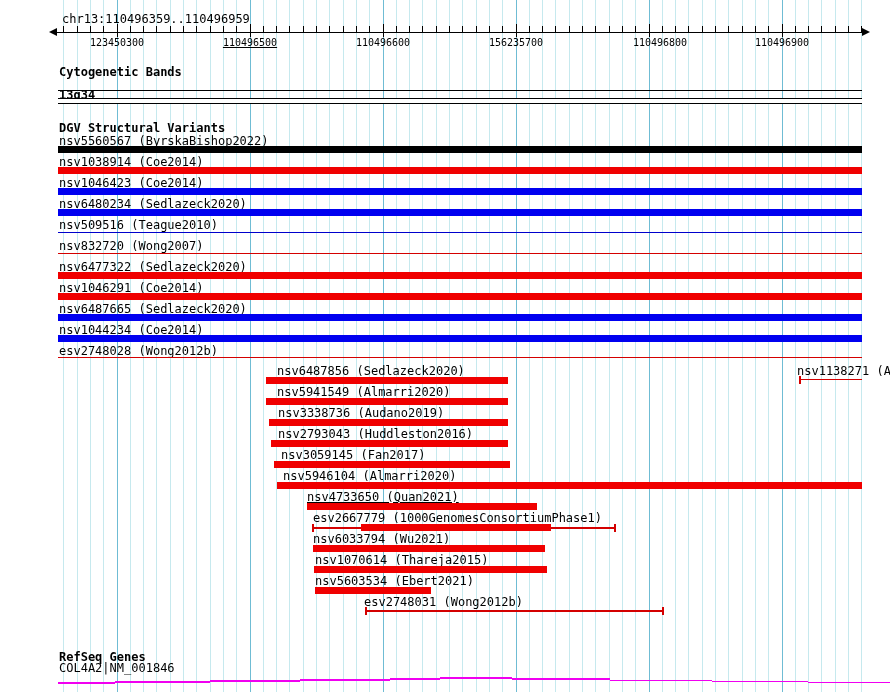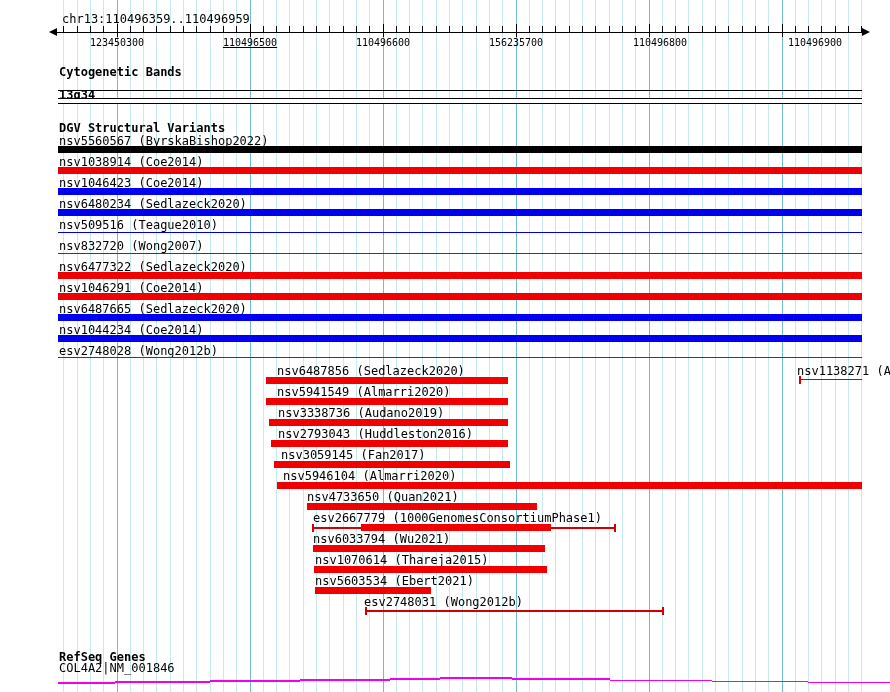--- a/index.html
+++ b/index.html
@@ -153,21 +153,21 @@
       <div class="bar" style="left: 808.1px; top: 26px; width: 1px; height: 6px; background: rgb(0, 0, 0);"></div>
       <div class="bar" style="left: 821.4px; top: 26px; width: 1px; height: 6px; background: rgb(0, 0, 0);"></div>
       <div class="bar" style="left: 834.7px; top: 26px; width: 1px; height: 6px; background: rgb(0, 0, 0);"></div>
       <div class="bar" style="left: 848px; top: 26px; width: 1px; height: 6px; background: rgb(0, 0, 0);"></div>
       <div class="bar" style="left: 861.3px; top: 26px; width: 1px; height: 6px; background: rgb(0, 0, 0);"></div>
       <div class="ticklbl" style="left: 117px; top: 37px;">123450300</div>
       <div class="ticklbl" style="left: 250px; top: 37px; text-decoration: underline;">110496500</div>
       <div class="ticklbl" style="left: 383px; top: 37px;">110496600</div>
       <div class="ticklbl" style="left: 516px; top: 37px;">156235700</div>
       <div class="ticklbl" style="left: 649px; top: 37px; margin-left: 11px;">110496800</div>
-      <div class="ticklbl" style="left: 782px; top: 37px; margin-left: 33px;">110496900</div>
+      <div class="ticklbl" style="left: 782px; top: 37px;">110496900</div>
     </div>
 
   <div class="hdr" style="left:59px;top:66px;">Cytogenetic Bands</div>
   <div class="lbl" style="left:59px;top:90px;font-weight:bold;">13q34</div>
   <div id="cytoband-layer">
       <div class="bar" style="left: 58px; top: 89.5px; width: 804px; height: 1.5px; background: rgb(0, 0, 0);"></div>
       <div class="bandbox" style="left: 58px; top: 98.2px; width: 804px; height: 4.2px;"></div>
     </div>
 
   <div class="hdr" style="left:59px;top:122px;">DGV Structural Variants</div>
@@ -202,21 +202,21 @@
       <div class="lbl" style="left: 277px; top: 387px;">nsv5941549 (Almarri2020)</div>
       <div class="bar" style="left: 266px; top: 398px; width: 242px; height: 7px; background: rgb(240, 0, 0);"></div>
       <div class="lbl" style="left: 278px; top: 408px;">nsv3338736 (Audano2019)</div>
       <div class="bar" style="left: 269px; top: 419px; width: 239px; height: 7px; background: rgb(240, 0, 0);"></div>
       <div class="lbl" style="left: 278px; top: 429px;">nsv2793043 (Huddleston2016)</div>
       <div class="bar" style="left: 271px; top: 440px; width: 237px; height: 7px; background: rgb(240, 0, 0);"></div>
       <div class="lbl" style="left: 281px; top: 450px;">nsv3059145 (Fan2017)</div>
       <div class="bar" style="left: 274px; top: 461px; width: 236px; height: 7px; background: rgb(240, 0, 0);"></div>
       <div class="lbl" style="left: 283px; top: 471px;">nsv5946104 (Almarri2020)</div>
       <div class="bar" style="left: 277px; top: 482px; width: 585px; height: 7px; background: rgb(240, 0, 0);"></div>
-      <div class="lbl" style="left: 307px; top: 492px;">nsv4733650 (Quan2021)</div>
+      <div class="lbl" style="left: 307px; top: 492px; text-decoration: underline;">nsv4733650 (Quan2021)</div>
       <div class="bar" style="left: 307px; top: 503px; width: 230px; height: 7px; background: rgb(240, 0, 0);"></div>
       <div class="lbl" style="left: 313px; top: 513px;">esv2667779 (1000GenomesConsortiumPhase1)</div>
       <div class="bar" style="left: 312px; top: 527px; width: 303px; height: 1.6px; background: rgb(212, 0, 0);"></div>
       <div class="bar" style="left: 312px; top: 524px; width: 1.8px; height: 8px; background: rgb(212, 0, 0);"></div>
       <div class="bar" style="left: 614px; top: 524px; width: 1.8px; height: 8px; background: rgb(212, 0, 0);"></div>
       <div class="bar" style="left: 361px; top: 524px; width: 190px; height: 7px; background: rgb(240, 0, 0);"></div>
       <div class="lbl" style="left: 313px; top: 534px;">nsv6033794 (Wu2021)</div>
       <div class="bar" style="left: 313px; top: 545px; width: 232px; height: 7px; background: rgb(240, 0, 0);"></div>
       <div class="lbl" style="left: 315px; top: 555px;">nsv1070614 (Thareja2015)</div>
       <div class="bar" style="left: 314px; top: 566px; width: 233px; height: 7px; background: rgb(240, 0, 0);"></div>

